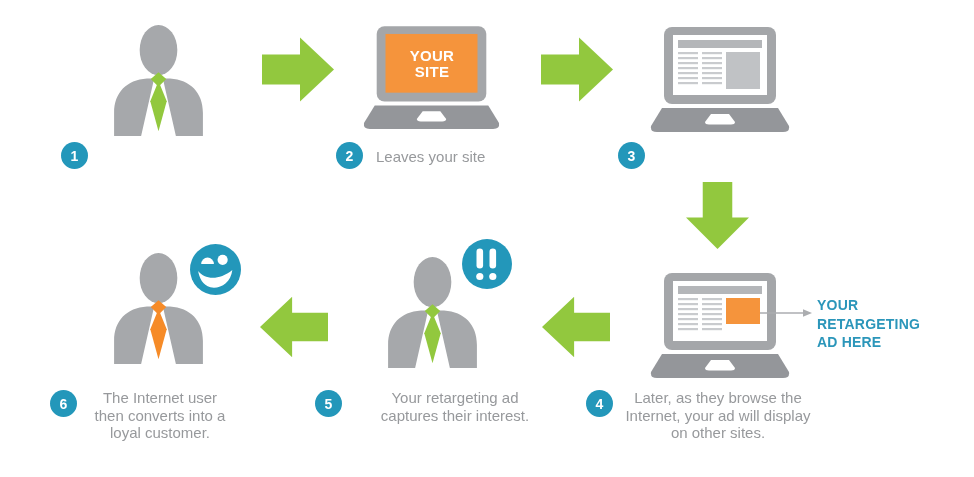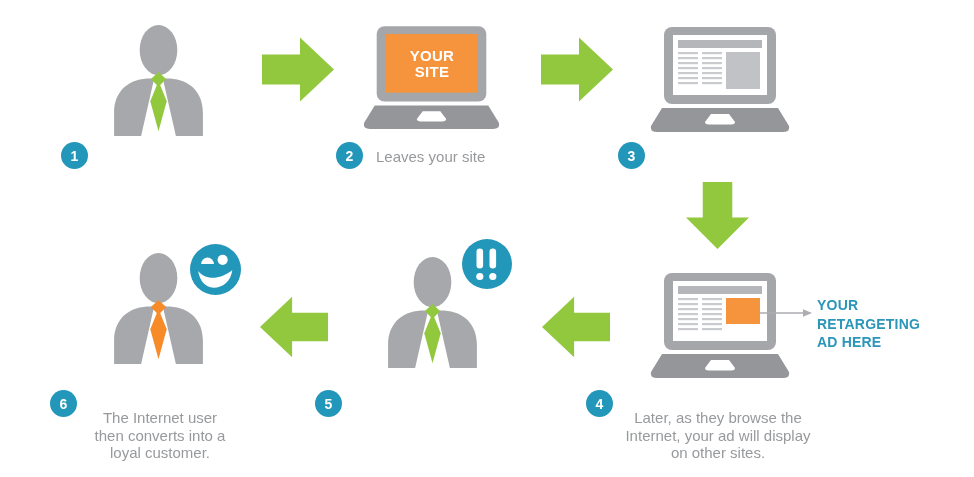--- a/index.html
+++ b/index.html
@@ -12,21 +12,21 @@
   html,body{margin:0;padding:0;background:#fff;}
   .canvas{position:relative;width:974px;height:477px;background:#fff;
           font-family:"Liberation Sans",sans-serif;overflow:hidden;}
   .abs{position:absolute;}
   .badge{width:27px;height:27px;border-radius:50%;background:var(--teal);
          color:#fff;font-weight:bold;font-size:14px;display:flex;
          align-items:center;justify-content:center;}
   .caption{color:var(--caption-gray);font-size:15px;line-height:17.5px;
            white-space:pre-line;}
   .caption.single{line-height:20px;white-space:nowrap;}
-  .center{text-align:center;margin-top:20px;}
+  .center{text-align:center;}
   .screen-text{color:#fff;font-weight:bold;font-size:15px;line-height:16px;
                white-space:pre-line;display:flex;align-items:center;
                justify-content:center;text-align:center;letter-spacing:.3px;}
   .callout{color:var(--teal-text);font-weight:bold;font-size:14px;
            line-height:18.5px;white-space:pre-line;letter-spacing:.2px;}
   svg{display:block;}
   .f-gray{fill:var(--figure-gray);} .f-green{fill:var(--green);}
   .f-teal{fill:var(--teal);} .f-frame{fill:var(--laptop-frame);}
   .f-base{fill:var(--laptop-base);} .f-orange{fill:var(--orange);}
   .f-white{fill:#fff;} .f-header{fill:var(--wire-header);}
@@ -140,20 +140,22 @@
     <polygon class="tie" points="50,59 58.5,80 50,111 41.5,80"></polygon>
   </svg>
   <svg class="abs" style="left:462px;top:239px" width="50" height="50" viewBox="0 0 50 50">
     <circle class="f-teal" cx="25" cy="25" r="25"></circle>
     <rect class="f-white" x="14.5" y="9.5" width="6.6" height="20" rx="3.3"></rect>
     <rect class="f-white" x="27.5" y="9.5" width="6.6" height="20" rx="3.3"></rect>
     <circle class="f-white" cx="17.8" cy="37.5" r="3.6"></circle>
     <circle class="f-white" cx="30.8" cy="37.5" r="3.6"></circle>
   </svg>
   <div class="abs badge" style="left:315px;top:390px">5</div>
+  <div class="abs caption center" style="left:355px;top:389px;width:200px">Your retargeting ad
+captures their interest.</div>
 
   <svg class="abs" style="left:260px;top:296px" width="68" height="62" viewBox="0 0 72 64">
     <path class="f-green" d="M72,17 H34 V0 L0,32 L34,64 V47 H72 Z"></path>
   </svg>
 
   <svg class="abs tie-orange" style="left:110px;top:252px" width="97" height="112" viewBox="0 0 100 116">
     <ellipse class="f-gray" cx="50" cy="27" rx="19.5" ry="26"></ellipse>
     <path class="f-gray" fill-rule="evenodd" d="M4,116 L4,92 C4,71 17,58 38,56.5 L62,56.5 C83,58 96,71 96,92 L96,116 Z M45.5,56.5 L54.5,56.5 L68,116 L32,116 Z"></path>
     <polygon class="tie" points="50,50 58,57 50,65 42,57"></polygon>
     <polygon class="tie" points="50,59 58.5,80 50,111 41.5,80"></polygon>

